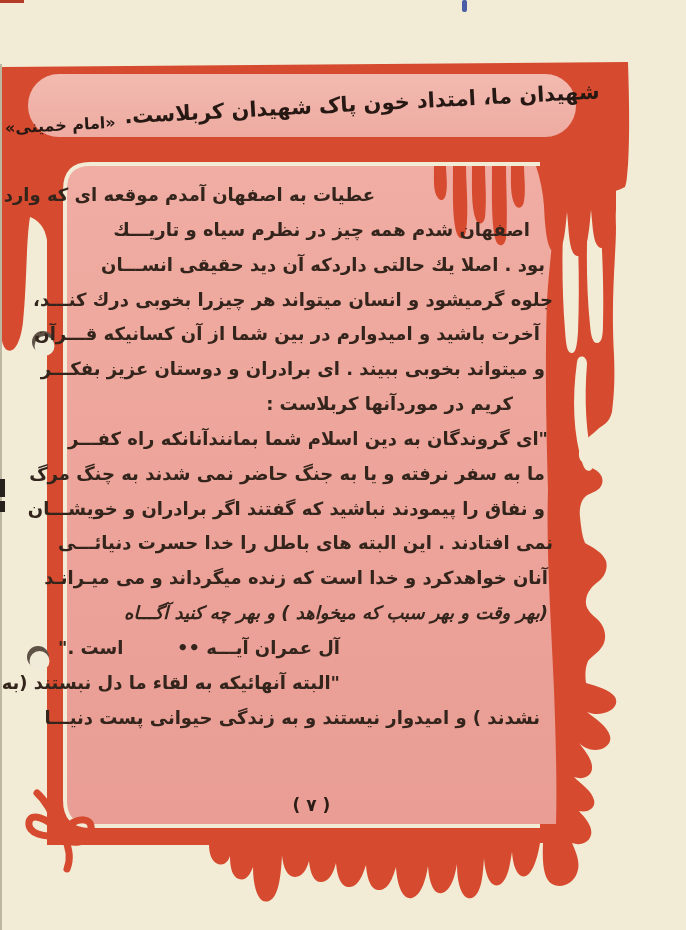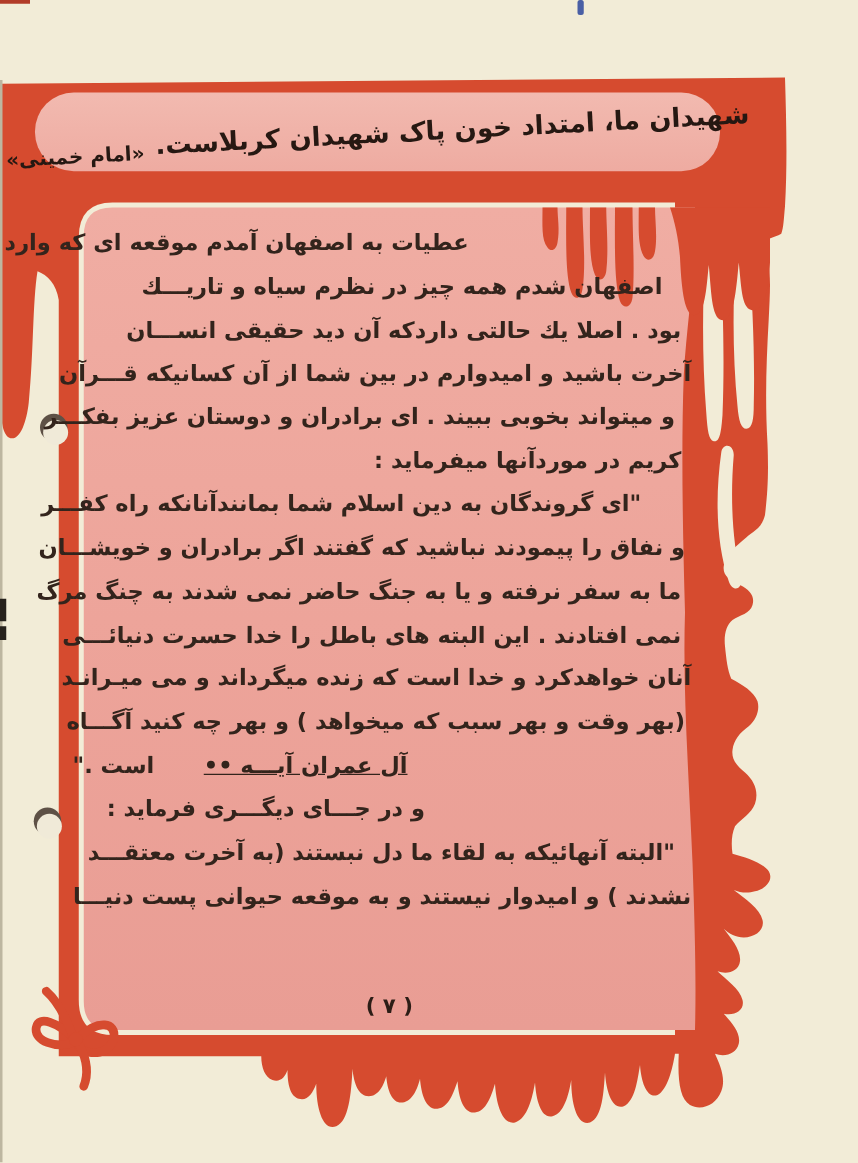--- a/index.html
+++ b/index.html
@@ -32,21 +32,21 @@
   .p1 .ln:nth-of-type(7){padding-right:40px;}
   .p1 .ln:nth-of-type(8){padding-right:5px;}
   .p1 .ln:nth-of-type(9){padding-right:8px;}
   .p1 .ln:nth-of-type(10){padding-right:8px;}
   .p1 .ln:nth-of-type(12){padding-right:5px;}
   .p1 .ln:nth-of-type(13){padding-right:5px;font-style:italic;}
   .p2 .ln:nth-of-type(1){padding-right:213px;}
   .p2 .ln:nth-of-type(2){padding-right:13px;}
   #verse-line{position:relative;height:34.85px;line-height:34.85px;}
   #verse-line .v-end{position:absolute;left:440px;top:0;white-space:nowrap;}
-  #verse-line .v-ref{position:absolute;left:105px;top:0;white-space:nowrap;text-decoration:underline;}
+  #verse-line .v-ref{position:absolute;left:119px;top:0;white-space:nowrap;}
   
   #verse-line .v-end{left:0;}
   #page-number{
     left:67px;top:795px;width:489px;text-align:center;
     font-weight:bold;font-size:17px;letter-spacing:4px;color:#2c1d16;
   }
 </style>
 </head>
 <body>
 
@@ -188,34 +188,34 @@
 <div id="banner-text" class="overlay">
   <span>شهیدان ما، امتداد خون پاک شهیدان کربلاست.</span>
   <span class="attr">«امام خمینی»</span>
 </div>
 
 <div id="body-text" class="overlay">
   <div class="p1">
     <div class="ln">عطیات به اصفهان آمدم موقعه ای كه وارد ــ</div>
     <div class="ln">اصفهان شدم همه چیز در نظرم سیاه و تاریـــك</div>
     <div class="ln">بود . اصلا یك حالتی داردكه آن دید حقیقی انســـان</div>
+    <div class="ln">جلوه گرمیشود و انسان میتواند هر چیزرا بخوبی درك كنـــد،</div>
     <div class="ln">آخرت باشید و امیدوارم در بین شما از آن كسانیكه قـــرآن</div>
     <div class="ln">و میتواند بخوبی ببیند . ای برادران و دوستان عزیز بفكـــر</div>
-    <div class="ln">كریم در موردآنها میفرماید :</div>
+    <div class="ln">كریم در موردآنها کربلاست :</div>
     <div class="ln">"ای گروندگان به دین اسلام شما بمانندآنانكه راه كفـــر</div>
+    <div class="ln">ما به سفر نرفته و یا به جنگ حاضر نمی شدند به چنگ مرگ</div>
     <div class="ln">و نفاق را پیمودند نباشید كه گفتند اگر برادران و خویشـــان</div>
-    <div class="ln">ما به سفر نرفته و یا به جنگ حاضر نمی شدند به چنگ مرگ</div>
     <div class="ln">نمی افتادند . این البته های باطل را خدا حسرت دنیائـــی</div>
     <div class="ln">آنان خواهدكرد و خدا است كه زنده میگرداند و می میـرانـد</div>
     <div class="ln">(بهر وقت و بهر سبب كه میخواهد ) و بهر چه كنید آگـــاه</div>
   </div>
   <div id="verse-line">
     <span class="v-end">است ."</span>
     <span class="v-ref">آل عمران آیـــه ••</span>
   </div>
   <div class="p2">
-    <div class="ln">و در جـــای دیگـــری فرماید :</div>
     <div class="ln">"البته آنهائیكه  به لقاء ما دل نبستند (به آخرت معتقـــد</div>
-    <div class="ln">نشدند ) و امیدوار نیستند و به موقعه حیوانی پست دنیـــا</div>
+    <div class="ln">نشدند ) و امیدوار نیستند و به زندگی حیوانی پست دنیـــا</div>
   </div>
 </div>
 
 <div id="page-number" class="overlay">( ۷ )</div>
 
 </body></html>

